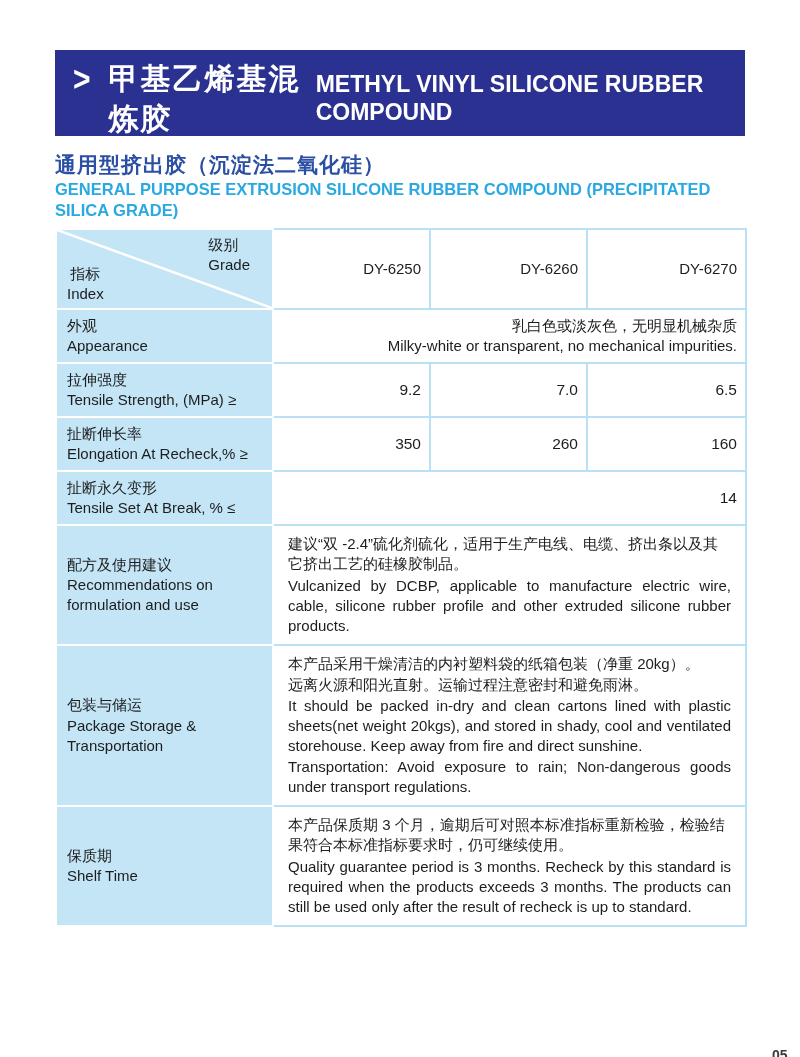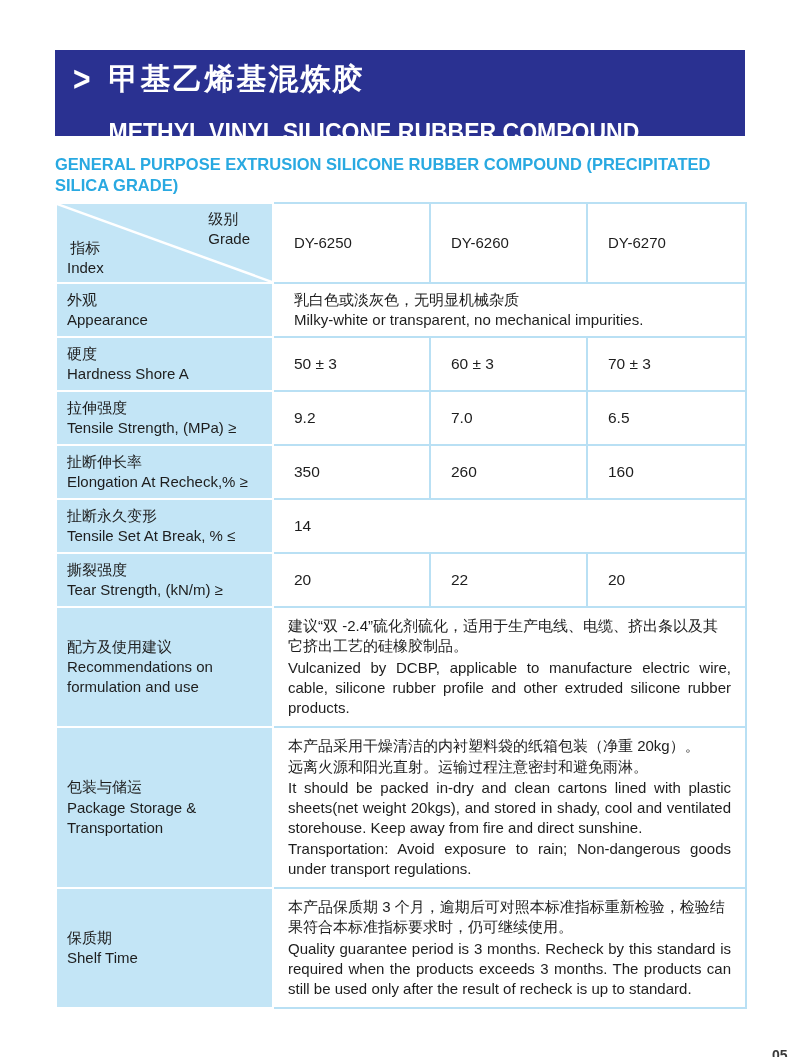--- a/index.html
+++ b/index.html
@@ -20,40 +20,40 @@
   .banner{
     position:absolute;left:55px;top:50px;width:690px;height:86px;
     background:var(--banner-bg);
     display:flex;align-items:flex-start;box-sizing:border-box;
     padding:9px 0 0 18px;
   }
   .banner .chev{
     color:#fff;font-size:30px;font-weight:700;line-height:40px;
     transform:scaleY(1.15);margin-right:18px;
   }
-  .banner .titles{display:flex;flex-direction:column;}
+  .banner .titles{display:flex;flex-direction:row;}
   .banner .t-zh{color:#fff;font-size:30px;font-weight:700;line-height:40px;letter-spacing:2px;}
-  .banner .t-en{color:#fff;font-size:23px;font-weight:700;line-height:28px;margin-top:19px;}
+  .banner .t-en{color:#fff;font-size:23px;font-weight:700;line-height:28px;margin-top:11px;}
   
   .section{position:absolute;left:55px;top:152px;width:690px;}
   .sec-zh{color:var(--section-zh);font-size:21px;font-weight:700;line-height:25px;letter-spacing:1px;}
   .sec-en{color:var(--section-en);font-size:16.5px;font-weight:700;line-height:21px;margin-top:2px;}
   
   table.spec{
-    position:absolute;left:55px;top:202px;width:690px;
+    position:absolute;left:55px;top:228px;width:690px;
     border-collapse:collapse;table-layout:fixed;
   }
   td{box-sizing:border-box;font-size:15px;line-height:1.35;}
   td.lbl{
     background:var(--cell-bg);border:2px solid #ffffff;
     padding:4px 6px 4px 10px;vertical-align:middle;text-align:left;
   }
   td.dat{
     background:#ffffff;border:2px solid var(--grid);
-    text-align:left;vertical-align:middle;padding:4px 20px;
+    text-align:right;vertical-align:middle;padding:4px 8px;
   }
   td.dat.para{
     text-align:left;padding:8px 14px;
   }
   .zh{display:block;}
   .en{display:block;white-space:pre-line;}
   .val{font-size:15.5px;}
   .p-zh{white-space:pre-line;margin:0 0 1px 0;}
   .p-en{white-space:pre-line;text-align:justify;margin:0;}
   
@@ -75,20 +75,21 @@
 
 <div class="banner">
   <span class="chev">&gt;</span>
   <div class="titles">
     <span class="t-zh">甲基乙烯基混炼胶</span>
     <span class="t-en">METHYL VINYL SILICONE RUBBER COMPOUND</span>
   </div>
 </div>
 
 <div class="section">
+  <div class="sec-zh">通用型挤出胶（沉淀法二氧化硅）</div>
   <div class="sec-en">GENERAL PURPOSE EXTRUSION SILICONE RUBBER COMPOUND (PRECIPITATED SILICA GRADE)</div>
 </div>
 
 <table class="spec">
   <colgroup>
       <col style="width:217px">
       <col style="width:157px">
       <col style="width:157px">
       <col style="width:159px">
     </colgroup>
@@ -117,29 +118,20 @@
     <td class="lbl">
       <span class="zh">外观</span>
       <span class="en">Appearance</span>
     </td>
     <td class="dat" colspan="3">
       <span class="zh">乳白色或淡灰色，无明显机械杂质</span>
       <span class="en">Milky-white or transparent, no mechanical impurities.</span>
     </td>
   </tr>
 
-  <tr class="h-std">
-    <td class="lbl">
-      <span class="zh">硬度</span>
-      <span class="en">Hardness  Shore A</span>
-    </td>
-    <td class="dat val">50 ± 3</td>
-    <td class="dat val">60 ± 3</td>
-    <td class="dat val">70 ± 3</td>
-  </tr>
 
   <tr class="h-std">
     <td class="lbl">
       <span class="zh">拉伸强度</span>
       <span class="en">Tensile Strength, (MPa) ≥</span>
     </td>
     <td class="dat val">9.2</td>
     <td class="dat val">7.0</td>
     <td class="dat val">6.5</td>
   </tr>
@@ -155,29 +147,20 @@
   </tr>
 
   <tr class="h-std">
     <td class="lbl">
       <span class="zh">扯断永久变形</span>
       <span class="en">Tensile Set At Break, % ≤</span>
     </td>
     <td class="dat val" colspan="3">14</td>
   </tr>
 
-  <tr class="h-std">
-    <td class="lbl">
-      <span class="zh">撕裂强度</span>
-      <span class="en">Tear Strength, (kN/m) ≥</span>
-    </td>
-    <td class="dat val">20</td>
-    <td class="dat val">22</td>
-    <td class="dat val">20</td>
-  </tr>
 
   <tr class="h-rec">
     <td class="lbl">
       <span class="zh">配方及使用建议</span>
       <span class="en">Recommendations on formulation and use</span>
     </td>
     <td class="dat para" colspan="3">
       <p class="p-zh">建议“双 -2.4”硫化剂硫化，适用于生产电线、电缆、挤出条以及其它挤出工艺的硅橡胶制品。</p>
       <p class="p-en">Vulcanized by DCBP, applicable to manufacture electric wire, cable, silicone rubber profile and other extruded silicone rubber products.</p>
     </td>

